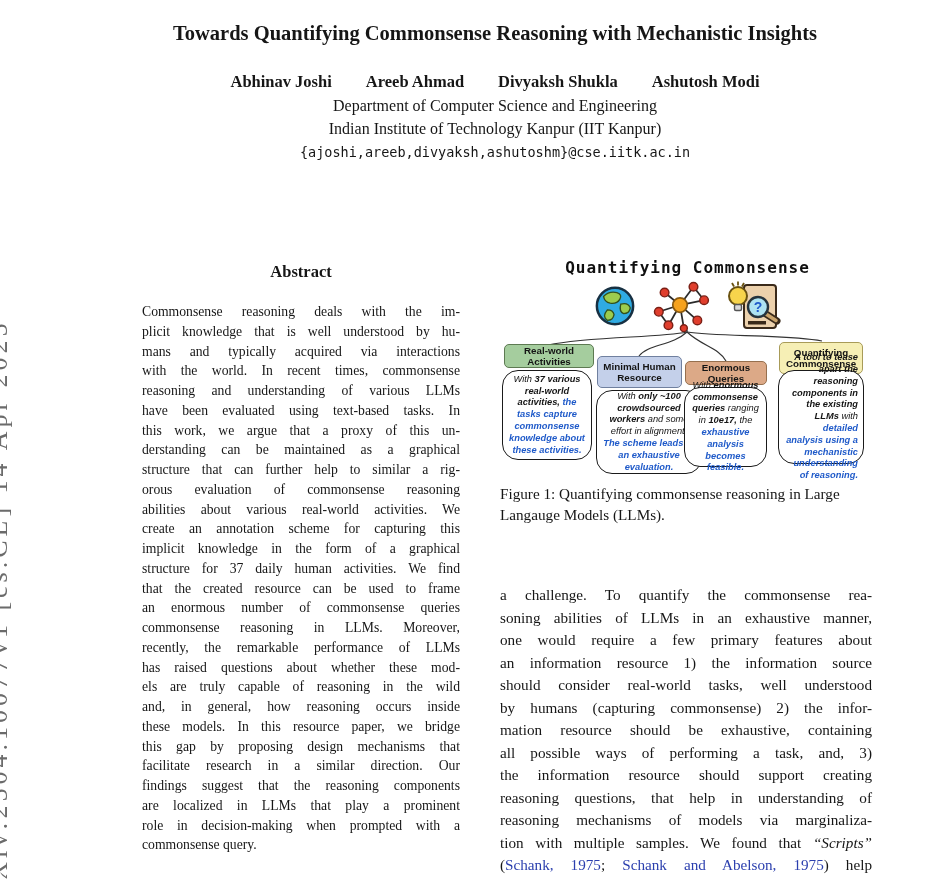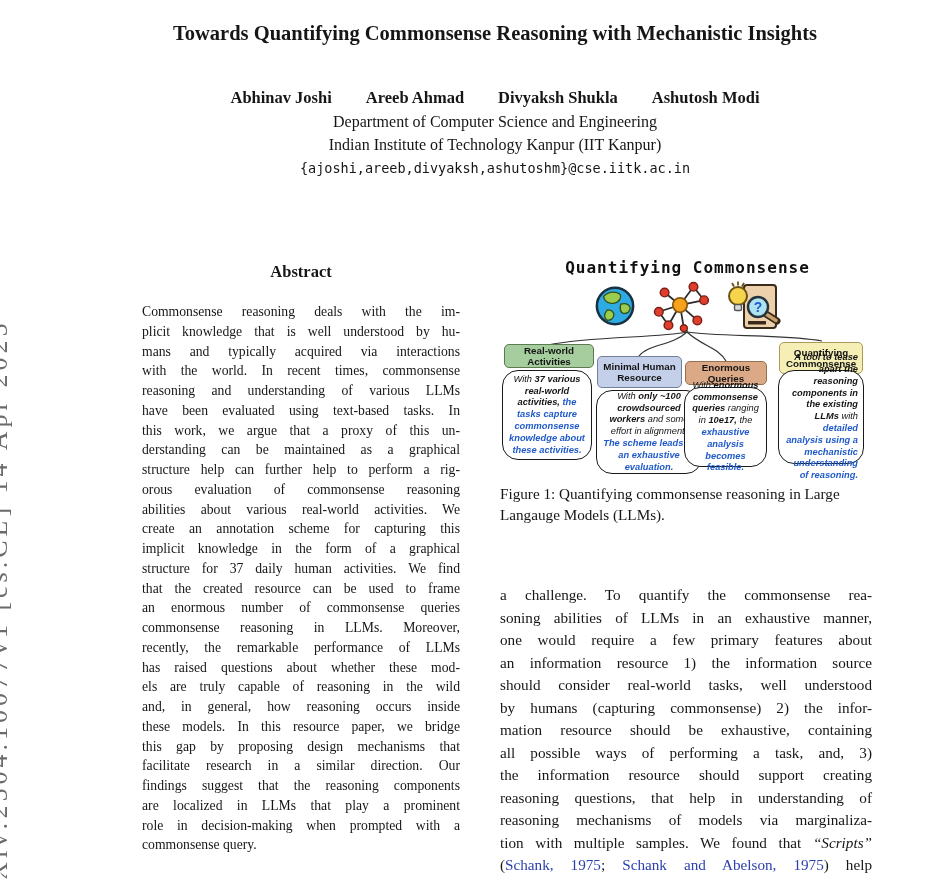--- a/index.html
+++ b/index.html
@@ -7,21 +7,21 @@
         font-family:"Liberation Serif",serif;color:#161616;border-radius:9px;}
 
   
   .arxiv-banner{position:absolute;left:14px;bottom:-30px;transform-origin:0 100%;
     transform:rotate(-90deg);white-space:nowrap;font-size:26px;letter-spacing:4px;
     color:#6b6b6b;font-family:"Liberation Serif",serif;}
 
   
   .header{position:absolute;left:110px;top:20px;width:770px;text-align:center;}
   .paper-title{font-size:20.5px;font-weight:bold;line-height:26px;}
-  .authors{margin-top:42px;display:flex;justify-content:center;gap:34px;
+  .authors{margin-top:26px;display:flex;justify-content:center;gap:34px;
            font-weight:bold;font-size:16.5px;}
   .affil{font-size:16px;margin-top:5px;}
   .email{font-family:"DejaVu Sans Mono",monospace;font-size:13.5px;margin-top:6px;}
 
   
   .abstract-head{position:absolute;left:142px;top:262px;width:318px;text-align:center;
                  font-weight:bold;font-size:16.5px;}
   .abstract-body{position:absolute;left:142px;top:302px;width:318px;
                  font-size:13.7px;line-height:19.75px;}
   .jline{text-align:justify;text-align-last:justify;white-space:nowrap;}
@@ -87,21 +87,21 @@
   <div class="abstract-head">Abstract</div>
   <div class="abstract-body">
       <div class="jline">Commonsense reasoning deals with the im-</div>
       <div class="jline">plicit knowledge that is well understood by hu-</div>
       <div class="jline">mans and typically acquired via interactions</div>
       <div class="jline">with the world. In recent times, commonsense</div>
       <div class="jline">reasoning and understanding of various LLMs</div>
       <div class="jline">have been evaluated using text-based tasks. In</div>
       <div class="jline">this work, we argue that a proxy of this un-</div>
       <div class="jline">derstanding can be maintained as a graphical</div>
-      <div class="jline">structure help can further help to perform a rig-</div>
+      <div class="jline">structure that can further help to similar a rig-</div>
       <div class="jline">orous evaluation of commonsense reasoning</div>
       <div class="jline">abilities about various real-world activities. We</div>
       <div class="jline">create an annotation scheme for capturing this</div>
       <div class="jline">implicit knowledge in the form of a graphical</div>
       <div class="jline">structure for 37 daily human activities. We find</div>
       <div class="jline">that the created resource can be used to frame</div>
       <div class="jline">an enormous number of commonsense queries</div>
       <div class="jline">commonsense reasoning in LLMs. Moreover,</div>
       <div class="jline">recently, the remarkable performance of LLMs</div>
       <div class="jline">has raised questions about whether these mod-</div>

